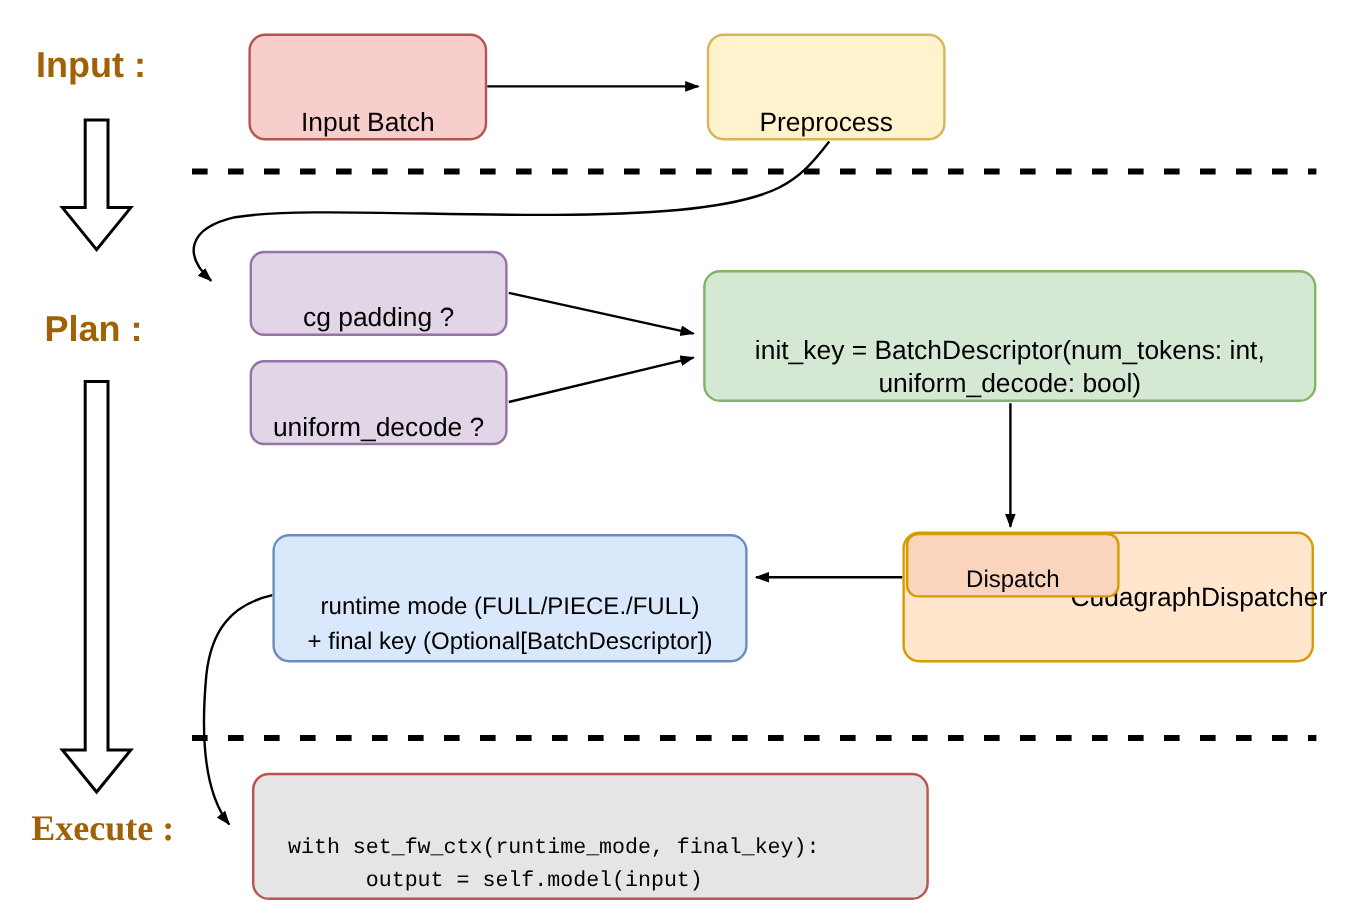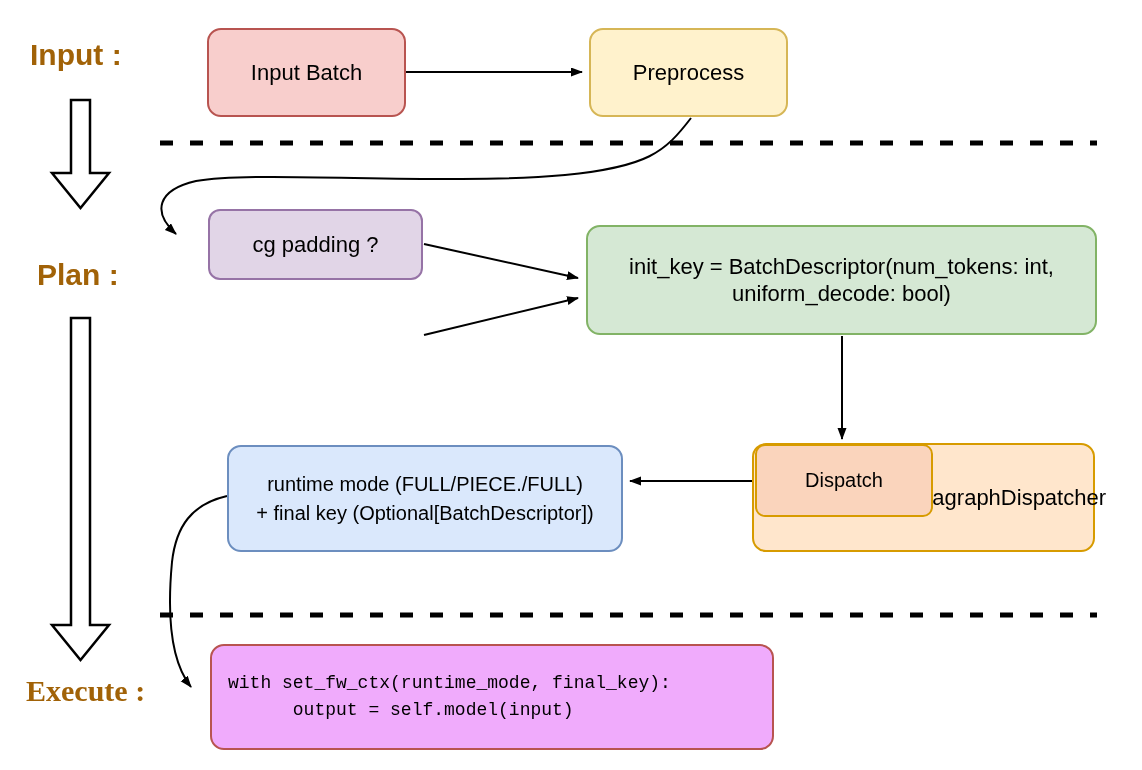--- a/index.html
+++ b/index.html
@@ -15,21 +15,21 @@
     position: absolute;
     left: 0; top: 0;
     width: 1142px; height: 770px;
   }
   .node {
     position: absolute;
     box-sizing: border-box;
     display: flex;
     flex-direction: column;
     align-items: center;
-    justify-content: center;
+    justify-content: flex-end;
     text-align: center;
     border-radius: 14px;
     border: 2px solid #000;
     color: #000000;
     line-height: 1.25;
   }
   .section-label {
     position: absolute;
     font-weight: bold;
     font-size: 30px;
@@ -37,25 +37,25 @@
     white-space: nowrap;
   }
   .node-input-batch   { left: 207px; top: 28px;  width: 199px; height: 89px;  background: #F8CECC; border-color: #B85450; font-size: 22px; }
   .node-preprocess    { left: 589px; top: 28px;  width: 199px; height: 89px;  background: #FFF2CC; border-color: #D6B656; font-size: 22px; }
   .node-cg-padding    { left: 208px; top: 209px; width: 215px; height: 71px;  background: #E1D5E7; border-color: #9673A6; font-size: 22px; border-radius: 12px; }
   .node-uniform-decode{ left: 208px; top: 300px; width: 215px; height: 71px;  background: #E1D5E7; border-color: #9673A6; font-size: 22px; border-radius: 12px; }
   .node-init-key      { left: 586px; top: 225px; width: 511px; height: 110px; background: #D5E8D4; border-color: #82B366; font-size: 22px; }
   .node-dispatcher    { left: 752px; top: 443px; width: 343px; height: 109px; background: #FFE6CC; border-color: #D79B00; font-size: 22px; }
   .dispatcher-label   { position: absolute; right: 4px; top: 0; width: 180px; height: 100%;
                         display: flex; flex-direction: row; align-items: center; justify-content: center; line-height: 1.45; }
-  .node-dispatch      { left: 755px; top: 444px; width: 178px; height: 73px;  background: #FAD4BC; border-color: #D79B00; font-size: 20px; border-radius: 10px; }
+  .node-dispatch      { left: 755px; top: 444px; width: 178px; height: 54px;  background: #FAD4BC; border-color: #D79B00; font-size: 20px; border-radius: 10px; }
   .node-runtime       { left: 227px; top: 445px; width: 396px; height: 107px; background: #DAE8FC; border-color: #6C8EBF; font-size: 20px; line-height: 1.45; }
-  .node-execute-code  { left: 210px; top: 644px; width: 564px; height: 106px; background: #f0abfc; border-color: #B85450;
+  .node-execute-code  { left: 210px; top: 644px; width: 564px; height: 106px; background: #e5e5e5; border-color: #B85450;
                         font-family: "Liberation Mono", monospace; font-size: 18px;
-                        align-items: flex-start; padding-left: 16px; line-height: 1.5; }
+                        align-items: flex-start; padding-left: 28px; line-height: 1.5; }
   .code-line { white-space: pre; }
   .label-input   { left: 30px; top: 38px; }
   .label-plan    { left: 37px; top: 234px; margin-top: 24px; }
   .label-execute { left: 26px; top: 674px; font-family: Liberation Serif, serif; }
 </style>
 </head>
 <body>
 
 <div class="stage">
 
@@ -90,20 +90,23 @@
   </div>
 
   <div class="node node-cg-padding">
     <span>cg padding ?</span>
   </div>
 
   <div class="node node-preprocess">
     <span>Preprocess</span>
   </div>
 
+  <div class="node node-uniform-decode">
+    <span>uniform_decode ?</span>
+  </div>
 
   <div class="node node-init-key">
     <span>init_key = BatchDescriptor(num_tokens: int,</span>
     <span>uniform_decode: bool)</span>
   </div>
 
   <div class="node node-dispatcher">
     <div class="dispatcher-label">
       <span>Cudagraph</span>
       <span>Dispatcher</span>

